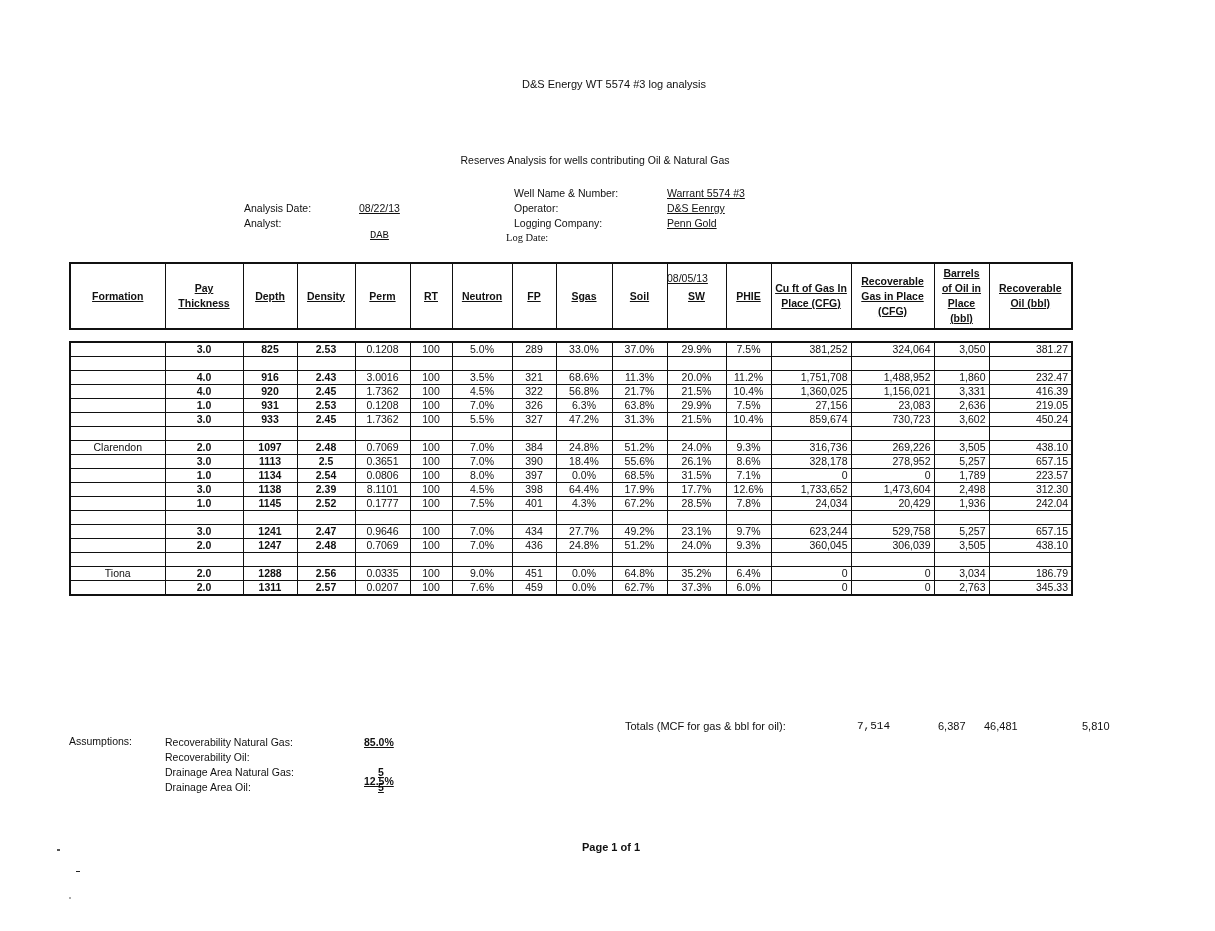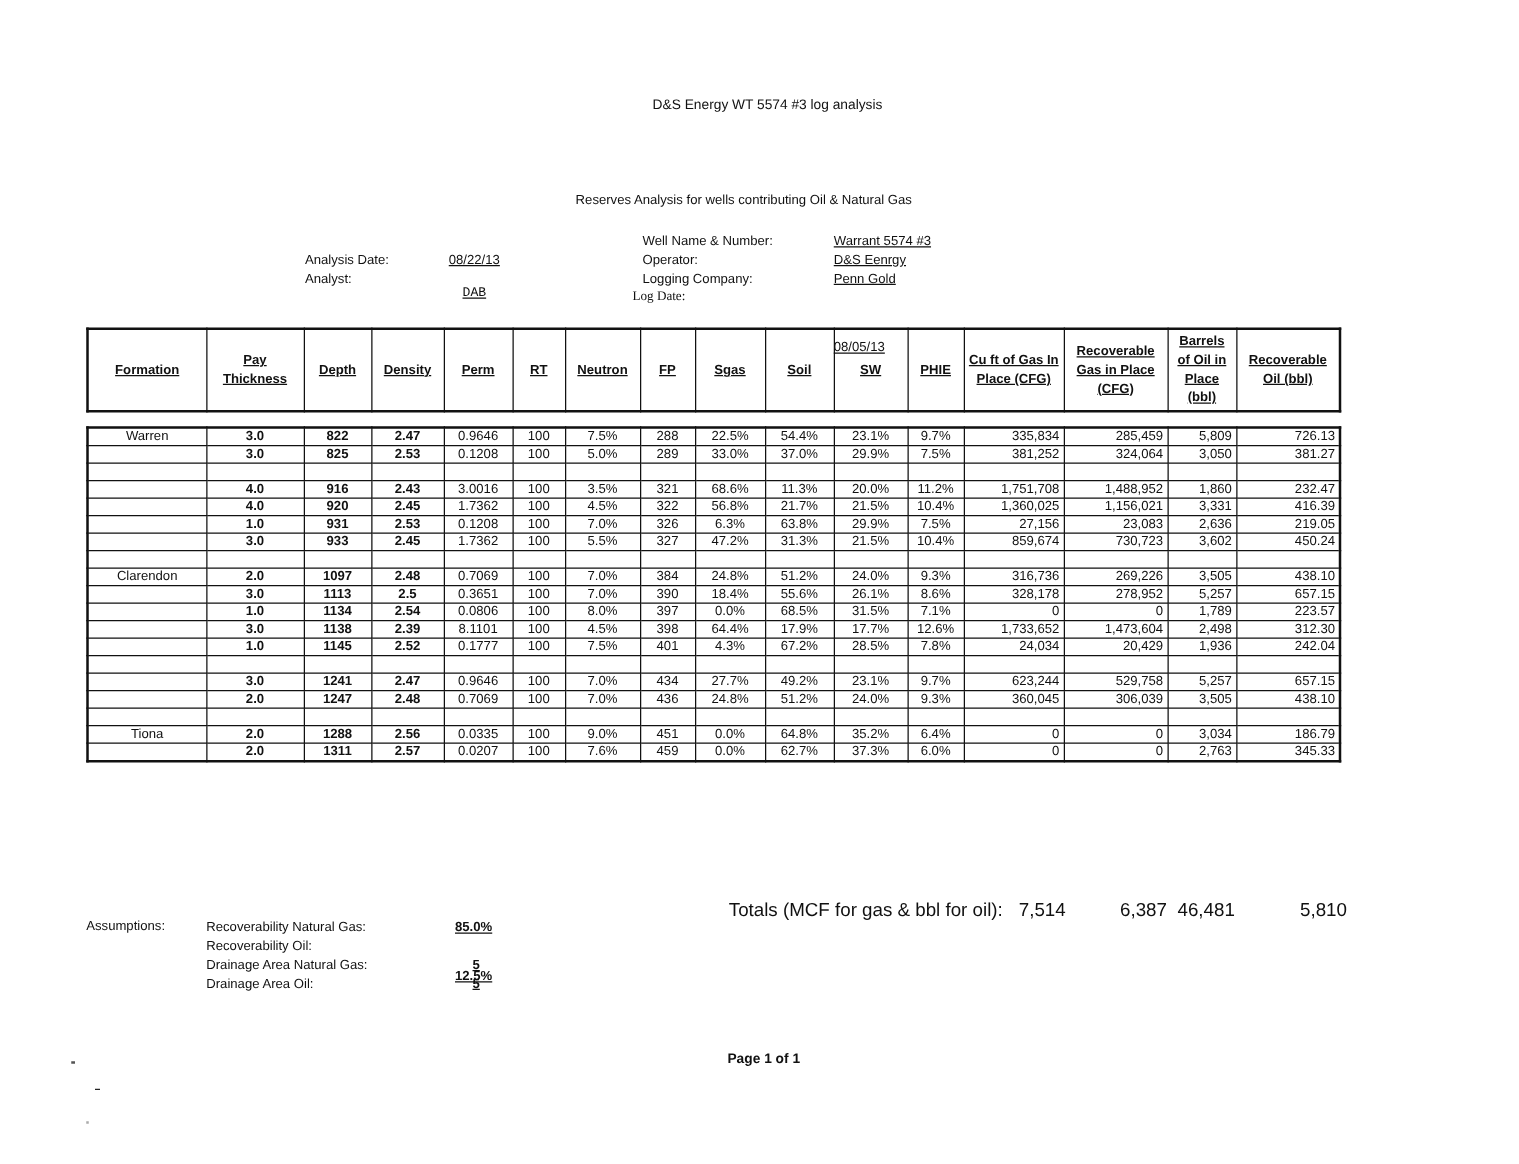--- a/index.html
+++ b/index.html
@@ -24,21 +24,21 @@
     height: 64px; font-weight: bold; font-size: 10.5px; text-align: center;
     vertical-align: middle; line-height: 15px; white-space: normal;
   }
   table.header-table th span { text-decoration: underline; }
   table.data-table { left: 69px; top: 341px; width: 1002px; border: 2px solid #111; }
   table.data-table td { height: 13px; line-height: 13px; font-size: 10.5px; }
   .c { text-align: center; }
   .r { text-align: right; }
   .b { font-weight: bold; }
 
-  .totals { top: 720px; font-size: 15px; }
+  .totals { top: 720px; font-size: 11px; margin-left: 42px; }
   .assume { font-size: 10.5px; }
   .page { left: 0; width: 1222px; top: 841px; text-align: center; font-size: 11px; font-weight: bold; }
   .speck { position: absolute; background: #555; }
 </style>
 </head>
 <body>
 
 <div class="abs title">D&amp;S Energy WT 5574 #3 log analysis</div>
 <div class="abs subtitle">Reserves Analysis for wells contributing Oil &amp; Natural Gas</div>
 
@@ -115,38 +115,20 @@
       <col style="width:55px">
       <col style="width:59px">
       <col style="width:45px">
     <col style="width:80px">
       <col style="width:83px">
       <col style="width:55px">
       <col style="width:83px">
   </colgroup>
   <tbody id="data-body">
       <tr>
-        <td class="c">Warren</td>
-        <td class="c b">3.0</td>
-        <td class="c b">822</td>
-        <td class="c b">2.47</td>
-        <td class="c">0.9646</td>
-        <td class="c">100</td>
-        <td class="c">7.5%</td>
-        <td class="c">288</td>
-        <td class="c">22.5%</td>
-        <td class="c">54.4%</td>
-        <td class="c">23.1%</td>
-        <td class="c">9.7%</td>
-        <td class="r">335,834</td>
-        <td class="r">285,459</td>
-        <td class="r">5,809</td>
-        <td class="r">726.13</td>
-      </tr>
-      <tr>
         <td class="c"></td>
         <td class="c b">3.0</td>
         <td class="c b">825</td>
         <td class="c b">2.53</td>
         <td class="c">0.1208</td>
         <td class="c">100</td>
         <td class="c">5.0%</td>
         <td class="c">289</td>
         <td class="c">33.0%</td>
         <td class="c">37.0%</td>
@@ -461,21 +443,21 @@
         <td class="r">0</td>
         <td class="r">0</td>
         <td class="r">2,763</td>
         <td class="r">345.33</td>
       </tr>
     </tbody>
 </table>
 
 <div>
   <div class="abs totals" style="left:583px;">Totals (MCF for gas &amp; bbl for oil):</div>
-  <div class="abs totals" style="left:815px;">7,514</div>
+  <div class="abs totals" style="left:815px;font-family:Liberation Mono, monospace;">7,514</div>
   <div class="abs totals" style="left:896px;">6,387</div>
   <div class="abs totals" style="left:942px;">46,481</div>
   <div class="abs totals" style="left:1040px;">5,810</div>
 </div>
 
 <div>
   <div class="abs assume" style="left:69px; top:735px;">Assumptions:</div>
   <div class="abs assume" style="left:165px; top:736px;">Recoverability Natural Gas:</div>
   <div class="abs assume u b" style="left:364px; top:736px;">85.0%</div>
   <div class="abs assume" style="left:165px; top:751px;">Recoverability Oil:</div>

